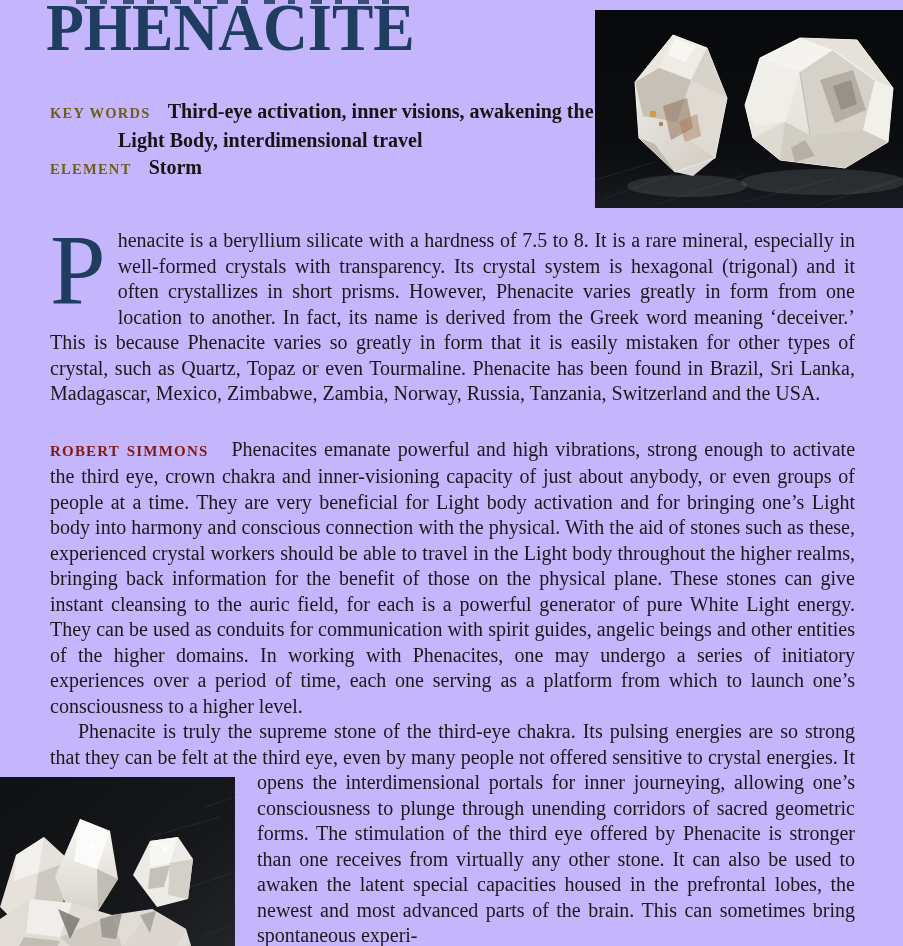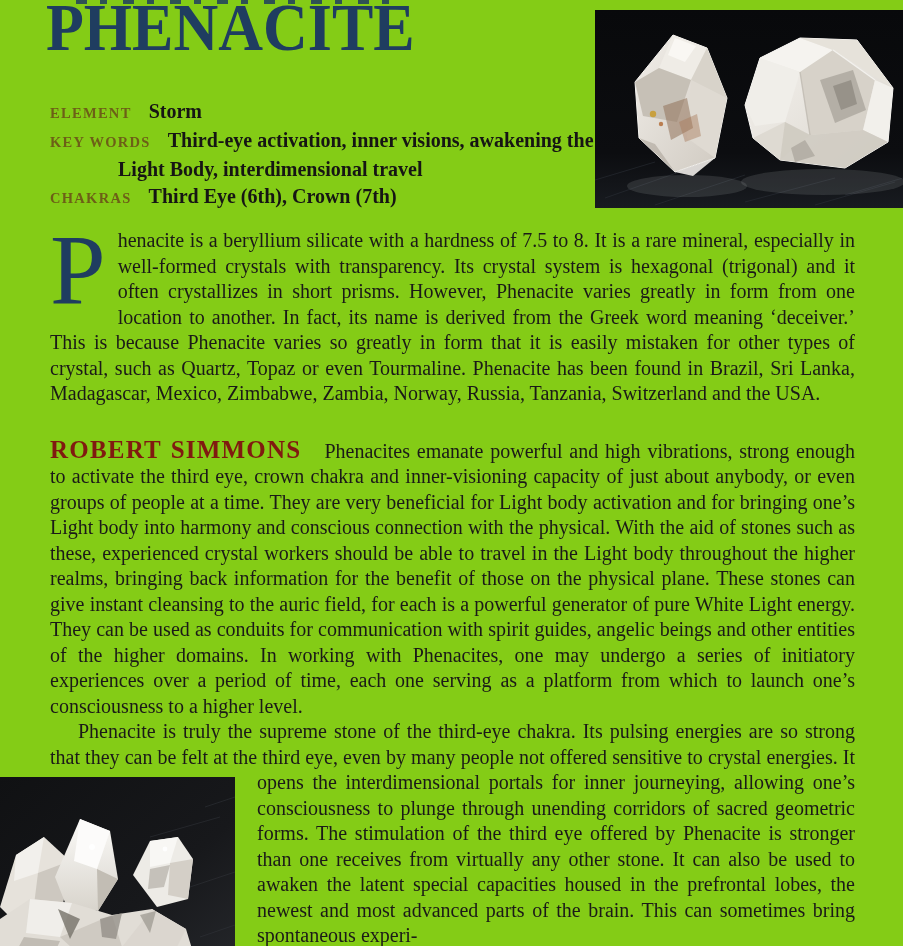--- a/index.html
+++ b/index.html
@@ -1,18 +1,18 @@
 <!DOCTYPE html>
 <html><head>
 <meta charset="utf-8">
 <style>
   html,body { margin:0; padding:0; background:#e8e8e8; }
   .page {
     position:relative; width:903px; height:946px; margin:0 auto;
-    background:#84cc16; overflow:hidden;
+    background:#c4b5fd; overflow:hidden;
     font-family:"Liberation Serif", serif; color:#1b1a18;
   }
   
   .top-sliver {
     position:absolute; left:76px; top:0; width:318px; height:4px;
     background:repeating-linear-gradient(90deg,#1f3d60 0 11px, transparent 11px 24px, #1f3d60 24px 31px, transparent 31px 47px);
     opacity:.85;
   }
   .title {
     position:absolute; left:46px; top:-9px; margin:0;
@@ -38,21 +38,21 @@
     position:absolute; left:50px; top:228px; width:805px;
     font-size:20px; line-height:25.5px; text-align:justify; color:#1b1a18;
   }
   .article p { margin:0; }
   .dropcap {
     float:left; font-size:100px; line-height:79px; padding:2px 12px 0 0;
     color:#1f3d60; font-weight:normal;
   }
   .intro { margin-bottom:30px !important; }
   .author {
-    font-weight:bold; font-size:25px; letter-spacing:1.2px;
+    font-weight:bold; font-size:15px; letter-spacing:1.2px;
     color:#801a10; margin-right:23px;
   }
   .para2 { text-indent:28px; }
   .photo-bottom {
     float:left; width:235px; height:205px; overflow:hidden;
     margin:7px 22px 0 -50px; background:#131416; text-indent:0;
   }
 </style>
 </head>
 <body>
@@ -117,23 +117,22 @@
         <polygon points="280,70 298,78 293,132 268,120" fill="#f2f0eb"></polygon>
         <polygon points="185,150 250,158 293,132 268,120 215,125 190,112" fill="#cfcac1" opacity="0.85"></polygon>
         <polygon points="196,138 210,130 220,146 200,152" fill="#b5b0a7"></polygon>
         <line x1="205" y1="62" x2="215" y2="125" stroke="#bfbab1" stroke-width="1.4" opacity="0.8"></line>
         <line x1="238" y1="40" x2="280" y2="70" stroke="#f8f7f4" stroke-width="1.2" opacity="0.8"></line>
       </g>
     </svg>
   </div>
 
   <div class="props">
+    <p class="prop-row"><span class="prop-label">KEY WORDS</span><span>Third-eye activation, inner visions, awakening the Light Body, interdimensional travel</span></p>
     <p class="prop-row"><span class="prop-label">ELEMENT</span><span>Storm</span></p>
-    <p class="prop-row"><span class="prop-label">KEY WORDS</span><span>Third-eye activation, inner visions, awakening the Light Body, interdimensional travel</span></p>
-    <p class="prop-row"><span class="prop-label">CHAKRAS</span><span>Third Eye (6th), Crown (7th)</span></p>
   </div>
 
   <div class="article">
     <p class="intro"><span class="dropcap">P</span><span>henacite is a beryllium silicate with a hardness of 7.5 to 8. It is a rare mineral, especially in well-formed crystals with transparency. Its crystal system is hexagonal (trigonal) and it often crystallizes in short prisms. However, Phenacite varies greatly in form from one location to another. In fact, its name is derived from the Greek word meaning ‘deceiver.’ This is because Phenacite varies so greatly in form that it is easily mistaken for other types of crystal, such as Quartz, Topaz or even Tourmaline. Phenacite has been found in Brazil, Sri Lanka, Madagascar, Mexico, Zimbabwe, Zambia, Norway, Russia, Tanzania, Switzerland and the USA.</span></p>
 
     <p><span class="author">ROBERT SIMMONS</span><span>Phenacites emanate powerful and high vibrations, strong enough to activate the third eye, crown chakra and inner-visioning capacity of just about anybody, or even groups of people at a time. They are very beneficial for Light body activation and for bringing one’s Light body into harmony and conscious connection with the physical. With the aid of stones such as these, experienced crystal workers should be able to travel in the Light body throughout the higher realms, bringing back information for the benefit of those on the physical plane. These stones can give instant cleansing to the auric field, for each is a powerful generator of pure White Light energy. They can be used as conduits for communication with spirit guides, angelic beings and other entities of the higher domains. In working with Phenacites, one may undergo a series of initiatory experiences over a period of time, each one serving as a platform from which to launch one’s consciousness to a higher level.</span></p>
 
     <p class="para2"><span>Phenacite is truly the supreme stone of the third-eye chakra. Its pulsing energies are so strong that they can be felt at the third eye, even by many people not offered sensitive to </span><span class="photo-bottom">
           <svg width="235" height="205" viewBox="0 0 235 205">
       <defs>

